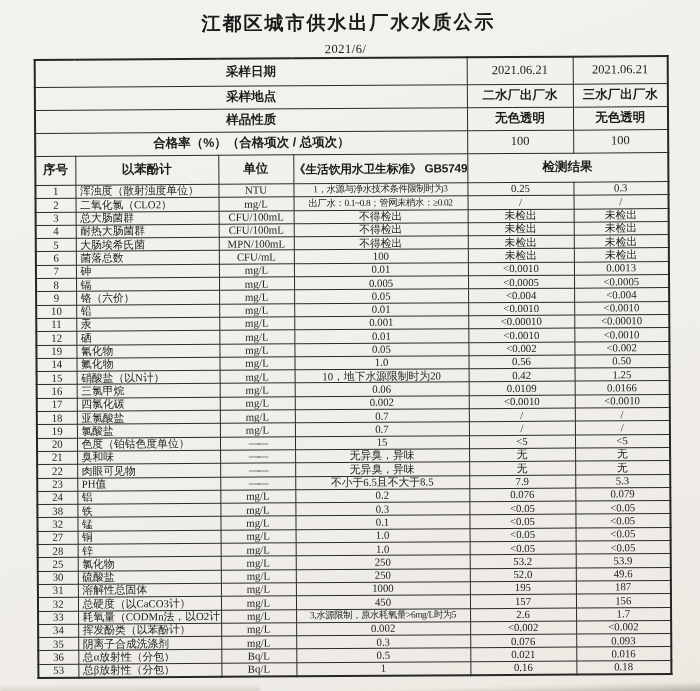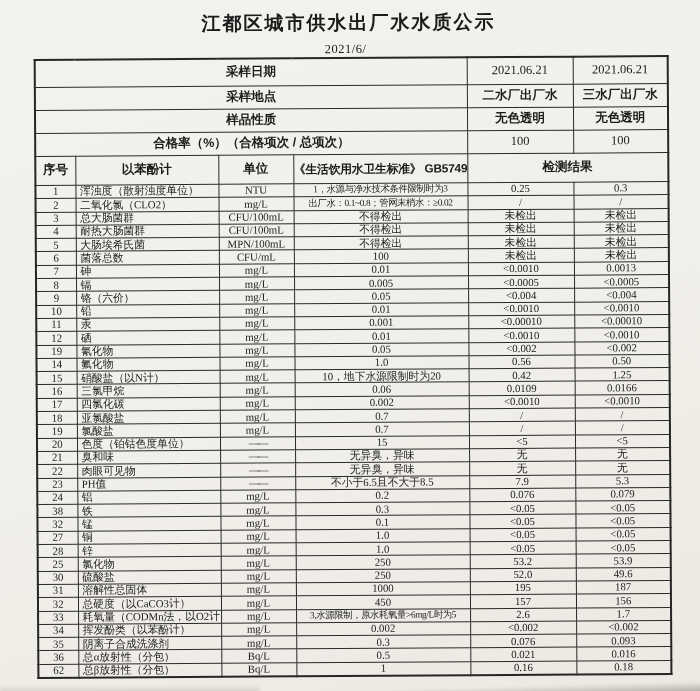--- a/index.html
+++ b/index.html
@@ -403,21 +403,21 @@
           </tr>
           <tr class="drow">
             <td>36</td>
             <td class="name">总α放射性（分包）</td>
             <td>Bq/L</td>
             <td>0.5</td>
             <td>0.021</td>
             <td>0.016</td>
           </tr>
           <tr class="drow">
-            <td>62</td>
+            <td>53</td>
             <td class="name">总β放射性（分包）</td>
             <td>Bq/L</td>
             <td>1</td>
             <td>0.16</td>
             <td>0.18</td>
           </tr>
         </tbody>
     </table>
   </div>
 

